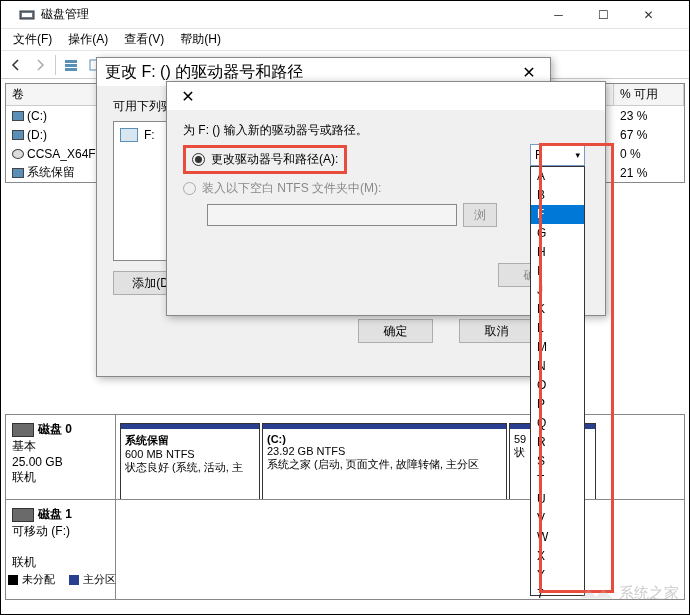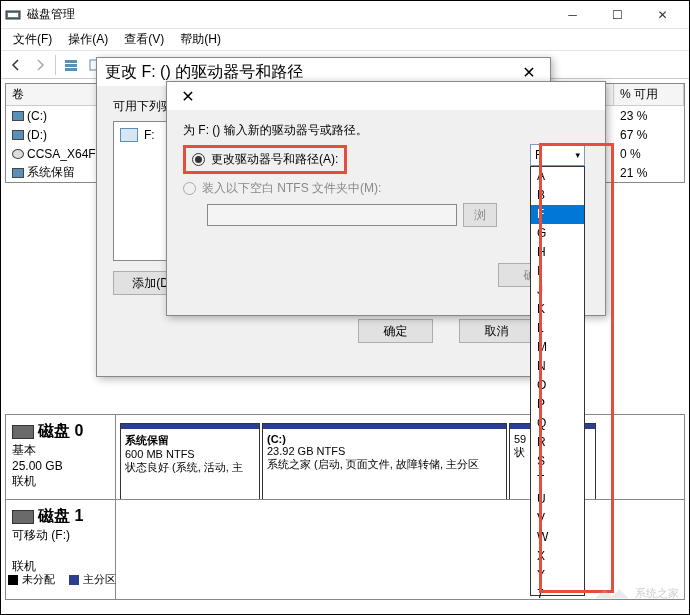--- a/index.html
+++ b/index.html
@@ -1,20 +1,20 @@
 <!DOCTYPE html>
 <html><head>
   <meta charset="utf-8">
   <style>
     * { box-sizing: border-box; margin: 0; padding: 0; }
     body { font-family: "Microsoft YaHei", "Segoe UI", sans-serif; font-size: 12px; background: #fff; width: 690px; height: 615px; position: relative; overflow: hidden; border: 1px solid #000; }
     
     
     .main-window { width: 100%; height: 100%; background: #fff; }
-    .titlebar { height: 28px; background: #fff; display: flex; align-items: center; padding: 0 4px; border-bottom: 1px solid #e5e5e5; }
+    .titlebar { height: 28px; background: #fff; display: flex; align-items: center; padding: 0 18px; border-bottom: 1px solid #e5e5e5; }
     .titlebar-icon { width: 16px; height: 16px; margin-right: 6px; }
     .titlebar-title { flex: 1; font-size: 12px; color: #000; }
     .titlebar-controls { display: flex; }
     .titlebar-btn { width: 45px; height: 26px; display: flex; align-items: center; justify-content: center; color: #333; }
     
     .menubar { height: 22px; display: flex; align-items: center; padding: 0 4px; border-bottom: 1px solid #e5e5e5; }
     .menu-item { padding: 2px 8px; font-size: 12px; }
     
     .toolbar { height: 28px; display: flex; align-items: center; padding: 0 4px; border-bottom: 1px solid #ccc; gap: 2px; }
     .tool-btn { width: 22px; height: 22px; display: flex; align-items: center; justify-content: center; border: 1px solid transparent; }
@@ -28,21 +28,21 @@
     .list-row { display: flex; height: 19px; align-items: center; }
     .list-cell { padding: 1px 6px; font-size: 12px; white-space: nowrap; }
     .vol-icon { display: inline-block; width: 12px; height: 10px; background: #5a8fb8; border: 1px solid #444; margin-right: 3px; vertical-align: middle; }
     .vol-icon.cd { background: #ddd; border-radius: 50%; }
     
     
     .disk-panel { position: absolute; left: 4px; width: 680px; border: 1px solid #888; background: #fff; }
     .disk-panel-0 { top: 335px; height: 95px; }
     .disk-panel-1 { top: 420px; height: 101px; }
     .disk-info { width: 110px; border-right: 1px solid #888; padding: 6px; float: left; height: 100%; }
-    .disk-title { display: flex; align-items: center; gap: 4px; font-size: 16px; }
+    .disk-title { display: flex; align-items: center; gap: 4px; font-size: 12px; }
     .disk-icon { width: 22px; height: 14px; background: #6a6a6a; border: 1px solid #333; }
     .disk-partitions { margin-left: 110px; height: 100%; display: flex; padding: 8px 8px 8px 4px; gap: 2px; }
     .partition { border: 1px solid #333; padding: 4px; font-size: 11px; position: relative; overflow: hidden; }
     .partition-label { font-weight: bold; }
     .partition-bar { height: 5px; background: #2a3f8f; position: absolute; left: 0; right: 0; top: 0; }
     
     
     .legend { position: absolute; bottom: 2px; left: 4px; display: flex; gap: 14px; font-size: 11px; padding: 3px; margin-top: 12px; }
     .legend-sq { display: inline-block; width: 10px; height: 10px; margin-right: 4px; vertical-align: middle; }
     
@@ -73,21 +73,21 @@
     .dropdown { position: absolute; right: 20px; top: 62px; width: 55px; z-index: 30; }
     .dropdown-select { width: 100%; height: 22px; border: 1px solid #7a9ac7; background: #fff; display: flex; align-items: center; padding: 0 4px; font-size: 12px; justify-content: space-between; }
     .dropdown-arrow { font-size: 9px; }
     .dropdown-list { border: 1px solid #333; background: #fff; max-height: 430px; overflow: visible; }
     .dropdown-option { padding: 1px 6px; font-size: 12px; line-height: 17px; }
     .dropdown-option.selected { background: #0078d7; color: #fff; }
     
     .red-box-dropdown { position: absolute; border: 3px solid #e74c3c; z-index: 25; right: 75px; top: 142px; width: 75px; height: 450px; pointer-events: none; }
     
     
-    .watermark { position: absolute; right: 10px; bottom: 8px; opacity: 0.5; font-size: 11px; color: #999; z-index: 40; display: flex; align-items: center; gap: 4px; }
+    .watermark { position: absolute; right: 10px; bottom: 8px; opacity: 0.5; font-size: 15px; color: #999; z-index: 40; display: flex; align-items: center; gap: 4px; }
     .watermark svg { width: 38px; height: 26px; }
   </style>
 </head>
 <body>
 
 <div class="main-window">
 
   <div class="titlebar">
     <span class="titlebar-icon">
       <svg viewBox="0 0 16 16">

